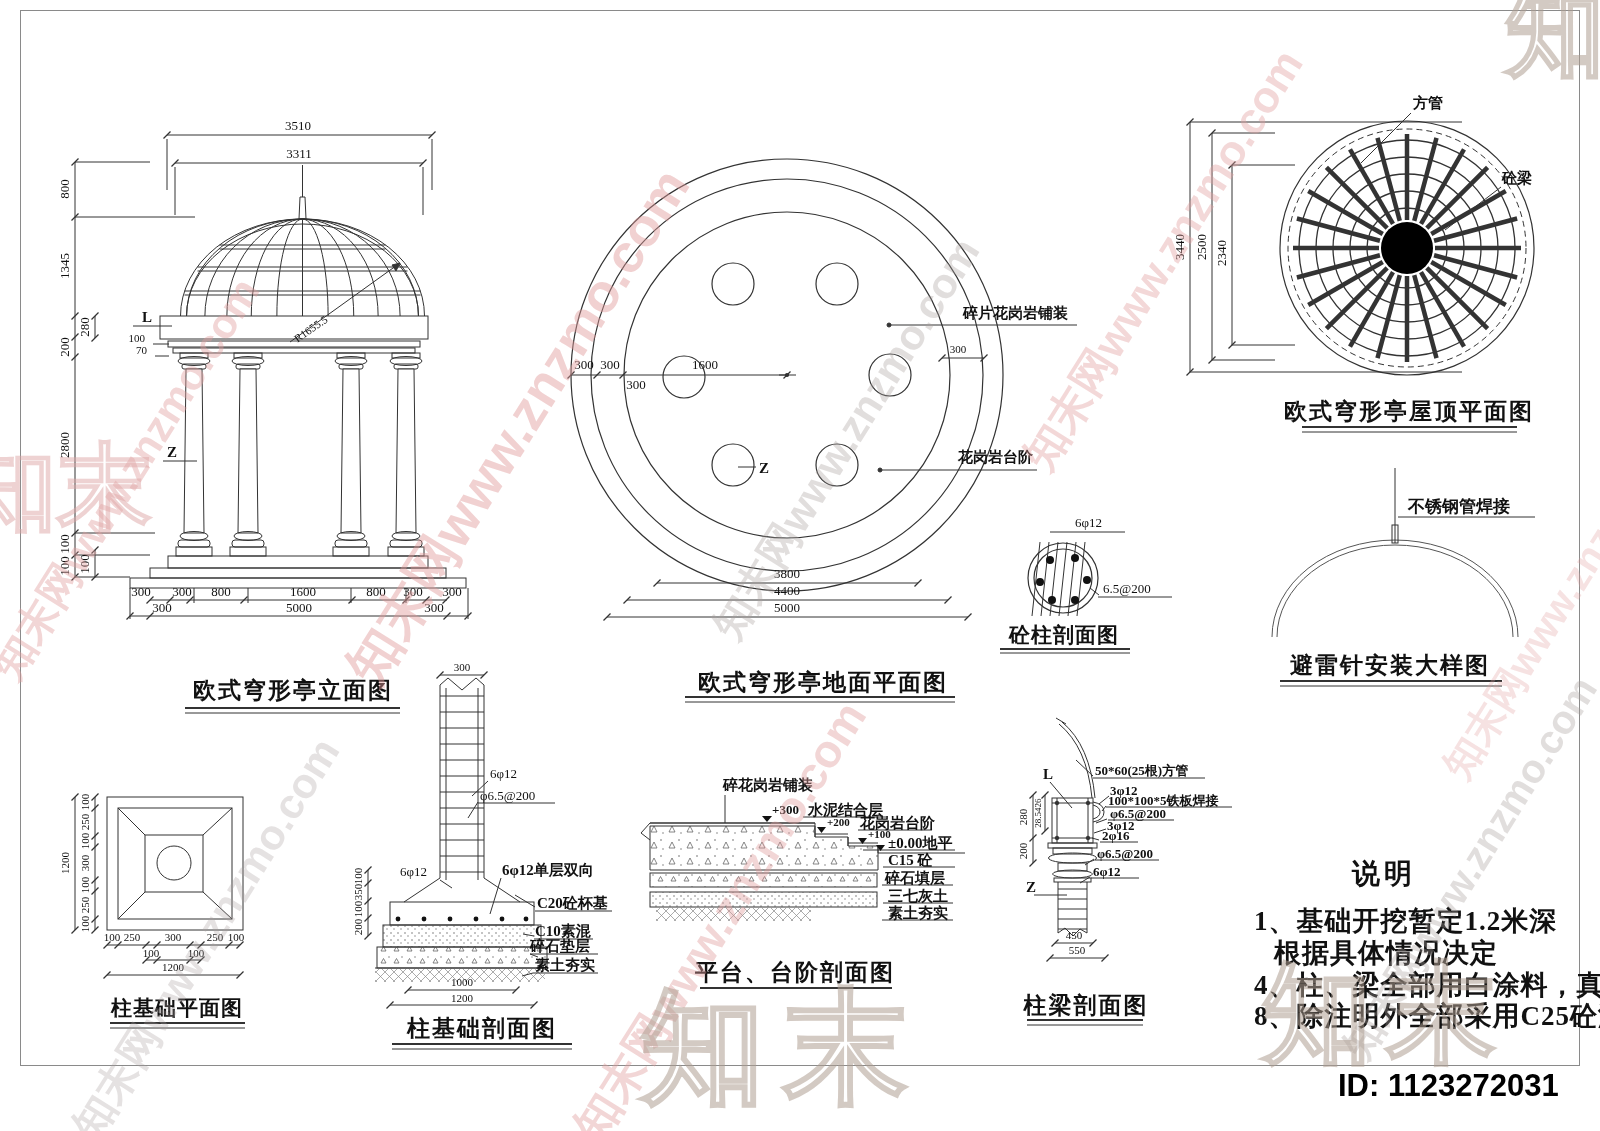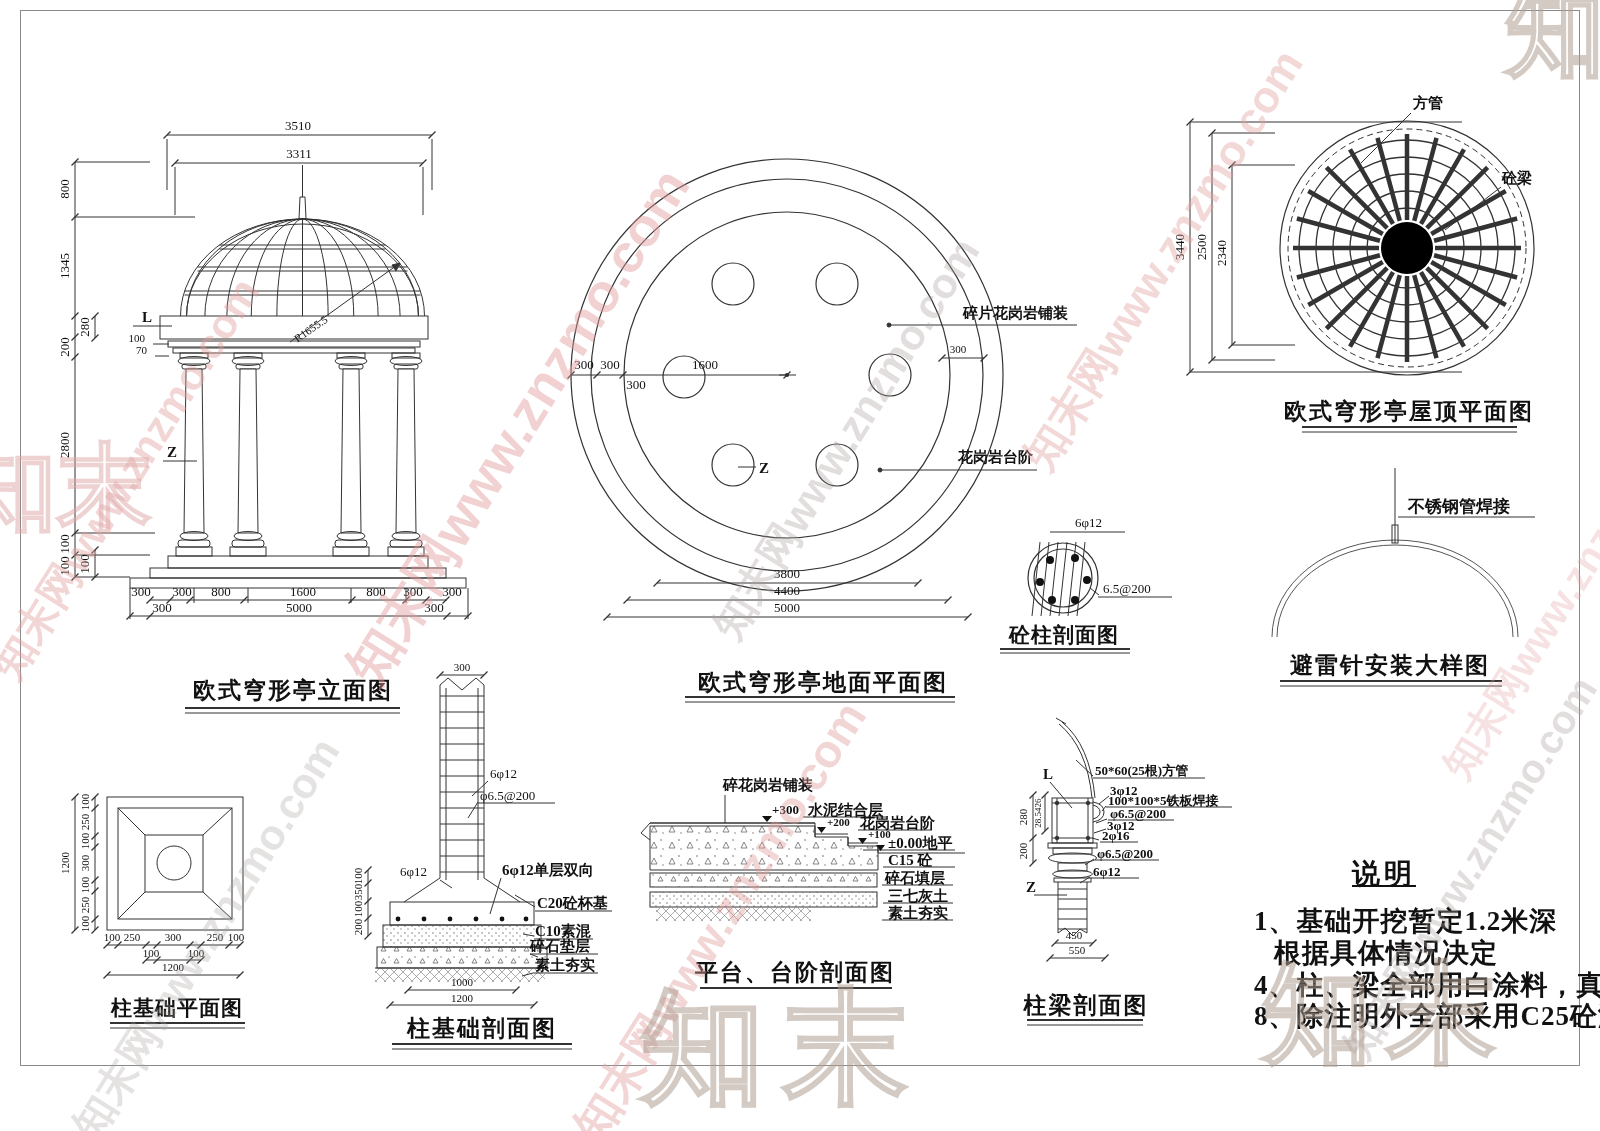--- a/index.html
+++ b/index.html
@@ -10,21 +10,21 @@
   svg{position:absolute;overflow:visible;}
   svg text{fill:#111;stroke:none;font-family:"Liberation Serif","DejaVu Serif",serif;}
   .d{font-size:13px;}
   .ds{font-size:11px;}
   .cl{font-size:15px;font-weight:bold;}
   .mk{font-size:15px;font-weight:bold;}
   .tt{font-size:23px;font-weight:bold;letter-spacing:2px;}
   .tt2{font-size:21px;font-weight:bold;letter-spacing:1px;}
   
   .notes{position:absolute;left:1240px;top:855px;width:370px;color:#111;}
-  .note-title{position:absolute;left:112px;top:0;font-size:28px;font-weight:bold;letter-spacing:4px;text-decoration:underline;}
+  .note-title{position:absolute;left:112px;top:0;font-size:28px;font-weight:bold;letter-spacing:4px;}
   .note-item{position:absolute;font-size:27px;font-weight:bold;white-space:nowrap;letter-spacing:1px;}
   .id-label{position:absolute;left:1338px;top:1068px;font-size:31px;font-weight:bold;
             font-family:"Liberation Sans","DejaVu Sans",sans-serif;color:#000;}
   
   .wm{position:absolute;white-space:nowrap;pointer-events:none;transform-origin:0 0;
       font-family:"Liberation Sans","DejaVu Sans",sans-serif;font-weight:bold;z-index:5;}
   .wm-logo{position:absolute;white-space:nowrap;pointer-events:none;z-index:5;
       font-family:"Liberation Sans","DejaVu Sans",sans-serif;font-weight:bold;
       color:transparent;-webkit-text-stroke:2px rgba(175,158,145,0.55);}
   .wm-logo.pink{-webkit-text-stroke:1.5px rgba(222,165,165,0.5);}
@@ -664,20 +664,21 @@
     </svg>
 
   <div class="notes">
     <div class="note-title">说明</div>
     <div class="note-item" style="left:14px;top:48px">1、基础开挖暂定1.2米深</div>
     <div class="note-item" style="left:34px;top:80px">根据具体情况决定</div>
     <div class="note-item" style="left:14px;top:112px">4、柱、梁全部用白涂料，真石漆</div>
     <div class="note-item" style="left:14px;top:143px">8、除注明外全部采用C25砼浇注</div>
   </div>
 
+  <div class="id-label">ID: 1123272031</div>
 
   <div class="wm" style="left:-20px;top:660px;font-size:42px;color:rgba(224,158,158,0.42);transform:rotate(-58deg)">知末网www.znzmo.com</div>
   <div class="wm" style="left:330px;top:660px;font-size:54px;color:rgba(224,152,152,0.45);transform:rotate(-58deg)">知末网www.znzmo.com</div>
   <div class="wm" style="left:700px;top:620px;font-size:42px;color:rgba(170,160,158,0.35);transform:rotate(-58deg)">知末网www.znzmo.com</div>
   <div class="wm" style="left:1010px;top:450px;font-size:44px;color:rgba(224,158,158,0.4);transform:rotate(-58deg)">知末网www.znzmo.com</div>
   <div class="wm" style="left:1330px;top:1040px;font-size:40px;color:rgba(170,160,158,0.35);transform:rotate(-58deg)">知末网www.znzmo.com</div>
   <div class="wm" style="left:560px;top:1120px;font-size:46px;color:rgba(224,158,158,0.42);transform:rotate(-58deg)">知末网www.znzmo.com</div>
   <div class="wm" style="left:60px;top:1120px;font-size:42px;color:rgba(170,160,158,0.3);transform:rotate(-58deg)">知末网www.znzmo.com</div>
   <div class="wm" style="left:1430px;top:760px;font-size:40px;color:rgba(224,158,158,0.3);transform:rotate(-58deg)">知末网www.znzmo.com</div>
   <div class="wm-logo" style="left:640px;top:965px;font-size:125px;letter-spacing:18px">知末</div>

